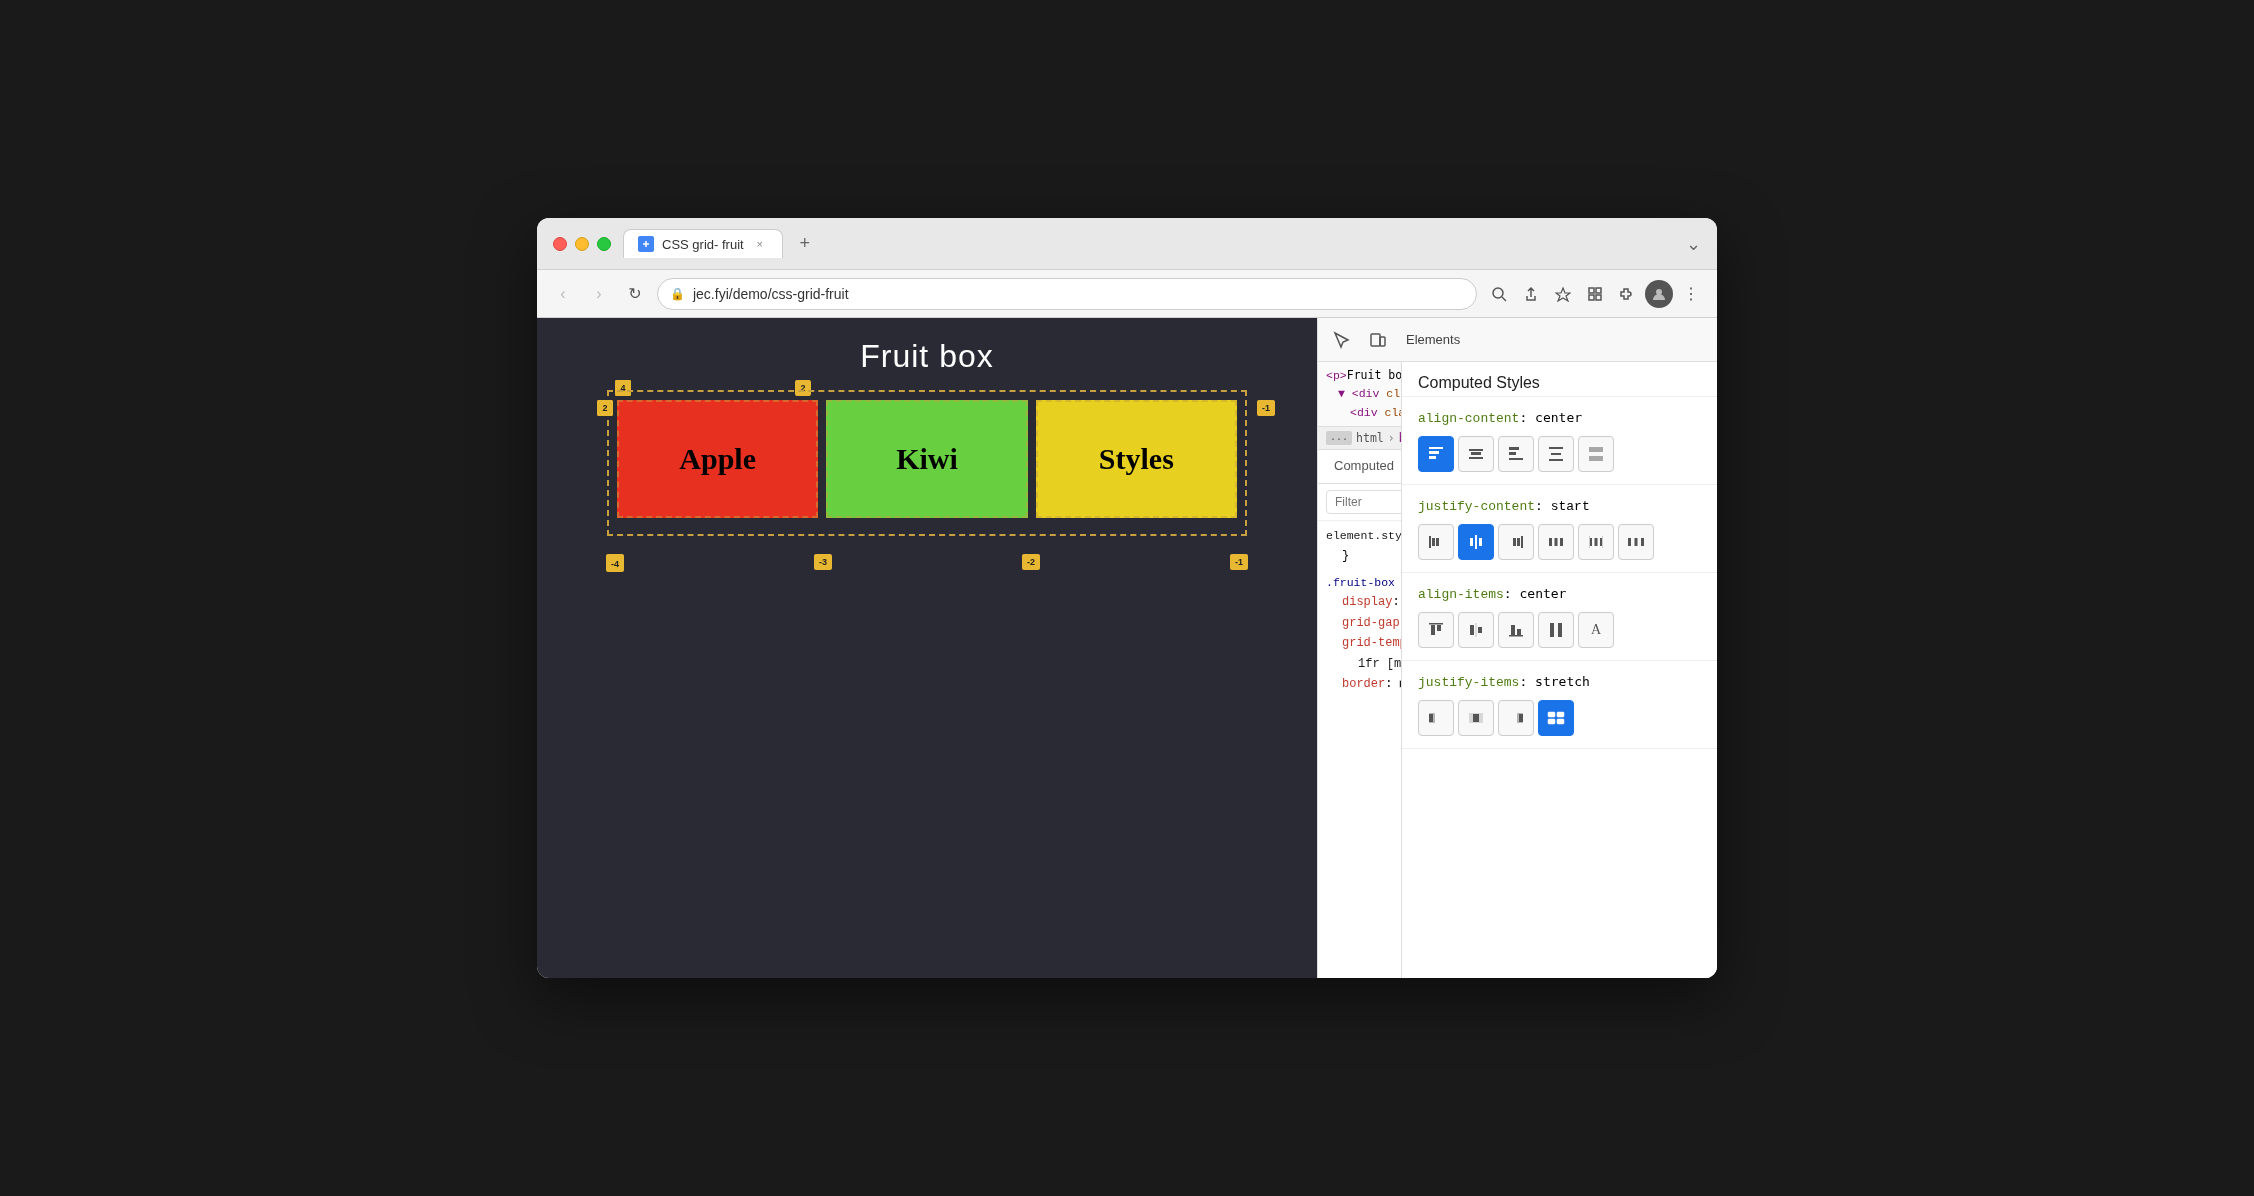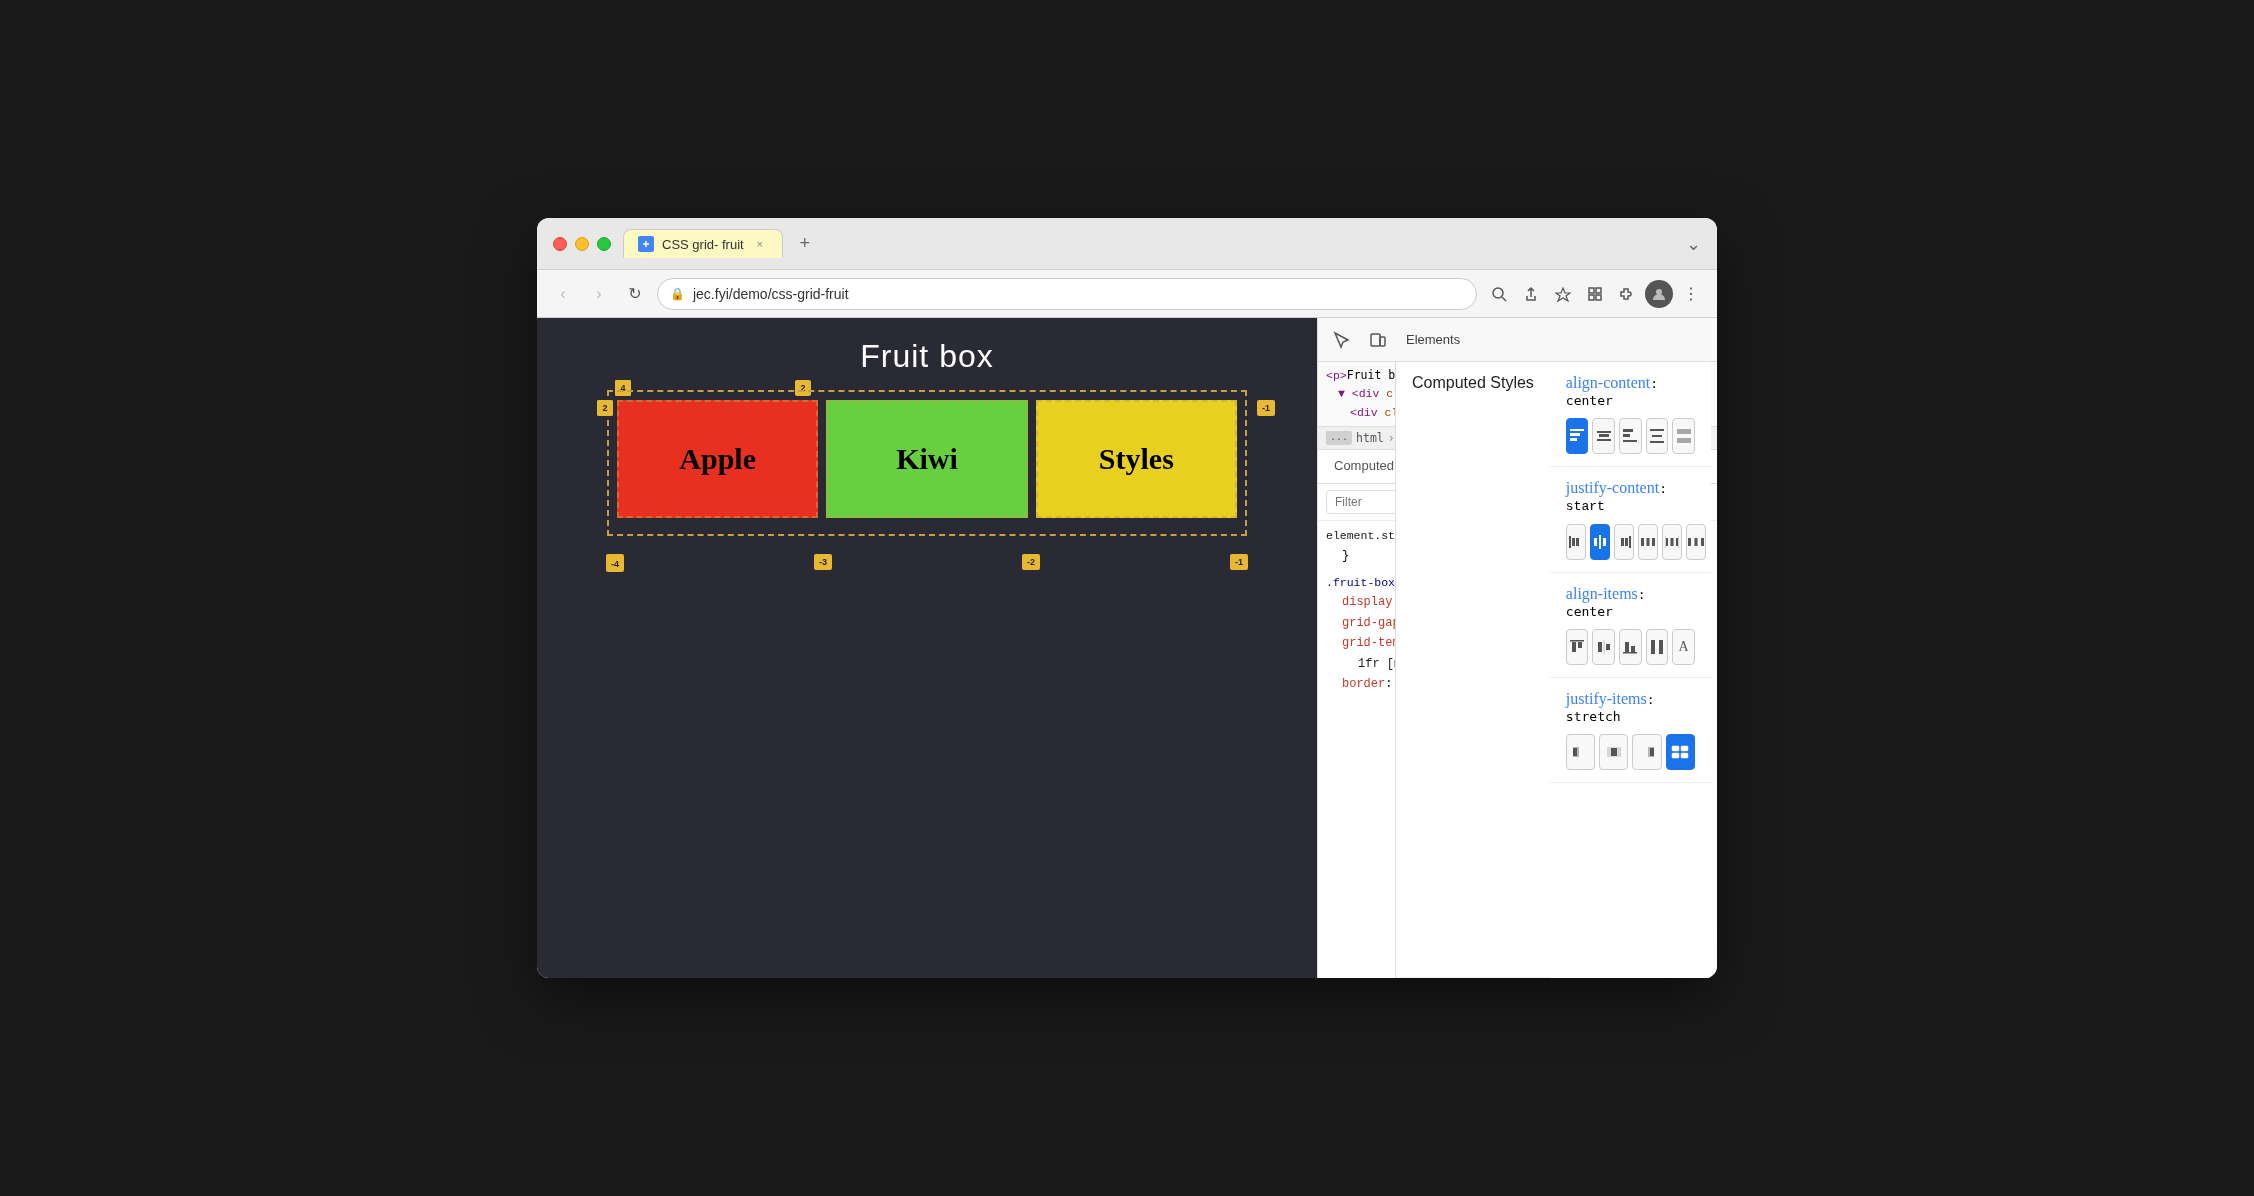--- a/index.html
+++ b/index.html
@@ -44,21 +44,21 @@
     .tl-red { background: #ff5f57; border: 1px solid #e0443e; }
     .tl-yellow { background: #febc2e; border: 1px solid #d4a017; }
     .tl-green { background: #28c840; border: 1px solid #1aab29; }
     .tab-bar {
       display: flex;
       align-items: center;
       gap: 8px;
       flex: 1;
     }
     .tab {
-      background: #fef9c3;
+      background: #ffffff;
       border-radius: 8px 8px 0 0;
       padding: 6px 14px;
       display: flex;
       align-items: center;
       gap: 8px;
       font-size: 13px;
       color: #333;
       border: 1px solid #ccc;
       border-bottom: none;
     }
@@ -344,43 +344,43 @@
     .css-prop-value { color: #1a1a1a; }
     .css-line {
       padding-left: 16px;
       line-height: 1.7;
       font-size: 12px;
     }
     .css-brace { color: #333; }
     
     .computed-panel {
       position: absolute;
-      right: 6px;
+      right: 0;
       top: 0;
       width: 316px;
       background: white;
       border-left: 1px solid #ddd;
       height: 100%;
       display: flex;
-      flex-direction: row;
+      flex-direction: column;
       font-family: -apple-system, sans-serif;
       z-index: 10;
     }
     .computed-panel-inner {
       overflow-y: auto;
       flex: 1;
     }
     .computed-section {
       padding: 12px 16px;
       border-bottom: 1px solid #eee;
     }
     .computed-prop-name {
-      color: #3b82f6;
-      font-family: Liberation Serif, serif;
-      font-size: 16px;
+      color: #4d7c0f;
+      font-family: Liberation Mono, monospace;
+      font-size: 13px;
       margin-bottom: 8px;
     }
     .computed-prop-label {
       font-size: 14px;
       margin-bottom: 10px;
     }
     
     .align-btn-group {
       display: flex;
       gap: 4px;

